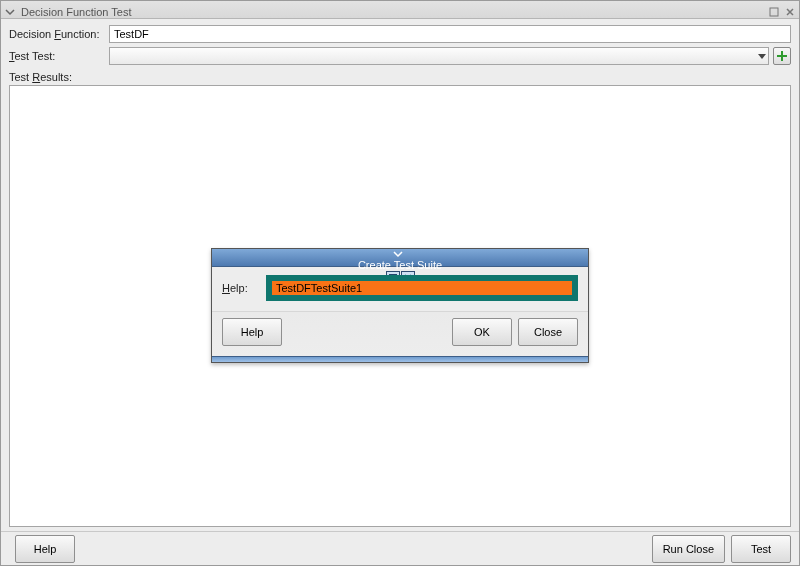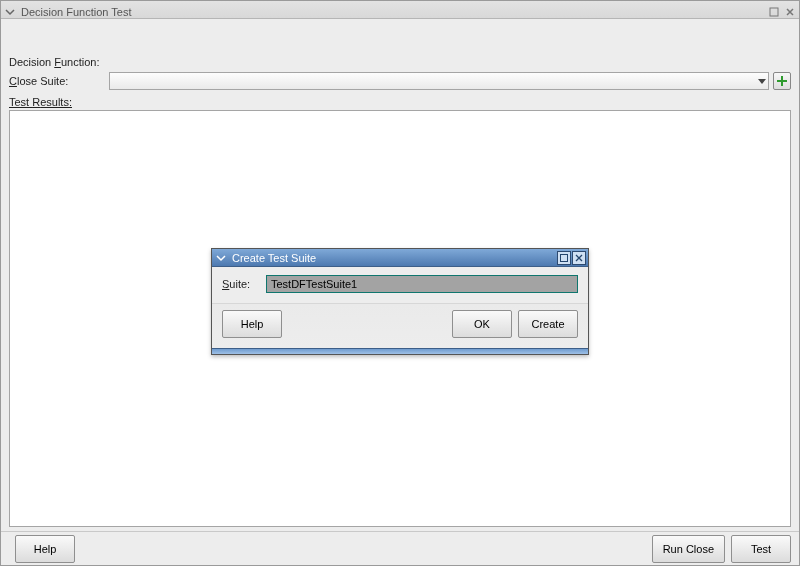--- a/index.html
+++ b/index.html
@@ -34,21 +34,21 @@
   .titlebar .title { flex: 1; }
   .titlebar .winbtns { display:flex; gap:2px; }
   .winbtn {
     width:14px;height:14px;
     display:flex;align-items:center;justify-content:center;
     color:#666;
   }
   .body {
     flex: 1;
     padding: 6px 8px 4px 8px;
-    display: flex; flex-direction: column; margin-top: 31px;
+    display: flex; flex-direction: column;
   }
   .formrow {
     display:flex; align-items:center; margin-bottom:4px;
   }
   .formlabel {
     width: 100px;
   }
   .textinput {
     flex:1;
     height:18px;
@@ -70,21 +70,21 @@
   }
   .addbtn {
     width:18px;height:18px;
     margin-left:4px;
     border:1px solid #888;
     background:linear-gradient(#f8f8f8,#ddd);
     display:flex;align-items:center;justify-content:center;
     border-radius:2px;
   }
   .addbtn svg{display:block}
-  .resultsLabel { margin:2px 0 2px 0;text-decoration:underline; }
+  .resultsLabel { margin:2px 0 2px 0; }
   .resultsArea {
     flex:1;
     background:#fff;
     border:1px solid #a5a5a5;
   }
   .footer {
     height:34px;
     padding:6px 8px;
     display:flex;align-items:center;
     border-top:1px solid #c9c9c9;
@@ -112,20 +112,21 @@
     box-shadow:0 2px 4px rgba(0,0,0,0.25);
   }
   .dialog .dtitlebar {
     height:18px;
     background:linear-gradient(#7fa9d8,#4d79b0);
     border-bottom:1px solid #3d5e88;
     display:flex;align-items:center;
     padding:0 2px;
     color:#fff;
     font-weight:bold;
+    flex-direction:column;
   }
   .dialog .dtitlebar .dsys{
     width:14px;height:14px;margin-right:4px;
     display:flex;align-items:center;justify-content:center;
   }
   .dialog .dtitlebar .dtitle{flex:1;font-weight:normal}
   .dialog .dtitlebar .dwinbtns{display:flex;gap:1px}
   .dialog .dwinbtn{
     width:14px;height:14px;
     border:1px solid #2d4a70;
@@ -145,21 +146,21 @@
     background: linear-gradient(#eaeaea,#ededed);
   }
   .dialog .dfooter .spacer{flex:1}
   .dialog .dbottombar{
     height:6px;
     background:linear-gradient(#6f9ccf,#9fc0e6);
     border-top:1px solid #3d5e88;
   }
   .underline-first::first-letter{text-decoration:underline}
   .dinput{
-    flex:1;height:18px;border:1px solid #0f766e;background:#a3a3a3;
+    flex:1;height:18px;border:6px solid #0f766e;background:#f97316;
     padding:7px 4px;font:inherit;
   }
   .drow{display:flex;align-items:center;margin-bottom:6px}
   .dlabel{width:44px}
 </style>
 </head>
 <body>
 
 <div class="window">
   <div class="titlebar">
@@ -179,23 +180,24 @@
         <svg width="10" height="10" viewBox="0 0 10 10">
             <path d="M2 2 L8 8 M8 2 L2 8" stroke="#777" stroke-width="1.5"></path>
           </svg>
       </span>
     </span>
   </div>
 
   <div class="body">
     <div class="formrow">
       <span class="formlabel">Decision <u>F</u>unction:</span>
+      <input class="textinput" value="TestDF" style="">
     </div>
     <div class="formrow">
-      <span class="formlabel underline-first">Close Suite:</span>
+      <span class="formlabel underline-first">Test Test:</span>
       <div class="combo">
         <div class="arrow"></div>
       </div>
       <div class="addbtn" title="Add">
         <svg width="12" height="12" viewBox="0 0 12 12">
           <rect x="5" y="1" width="2" height="10" fill="#2e9a2e"></rect>
           <rect x="1" y="5" width="10" height="2" fill="#2e9a2e"></rect>
         </svg>
       </div>
     </div>
@@ -227,24 +229,24 @@
       </span>
       <span class="dwinbtn">
         <svg width="8" height="8" viewBox="0 0 8 8">
             <path d="M1 1 L7 7 M7 1 L1 7" stroke="#24456c" stroke-width="1.3"></path>
           </svg>
       </span>
     </span>
   </div>
   <div class="dbody">
     <div class="drow">
-      <span class="dlabel underline-first">Suite:</span>
+      <span class="dlabel underline-first">Help:</span>
       <input class="dinput" value="TestDFTestSuite1" style="">
     </div>
   </div>
   <div class="dfooter">
     <button class="btn">Help</button>
     <div class="spacer"></div>
     <button class="btn">OK</button>
-    <button class="btn" style="margin-left:6px">Create</button>
+    <button class="btn" style="margin-left:6px">Close</button>
   </div>
   <div class="dbottombar"></div>
 </div>
 
 </body></html>

